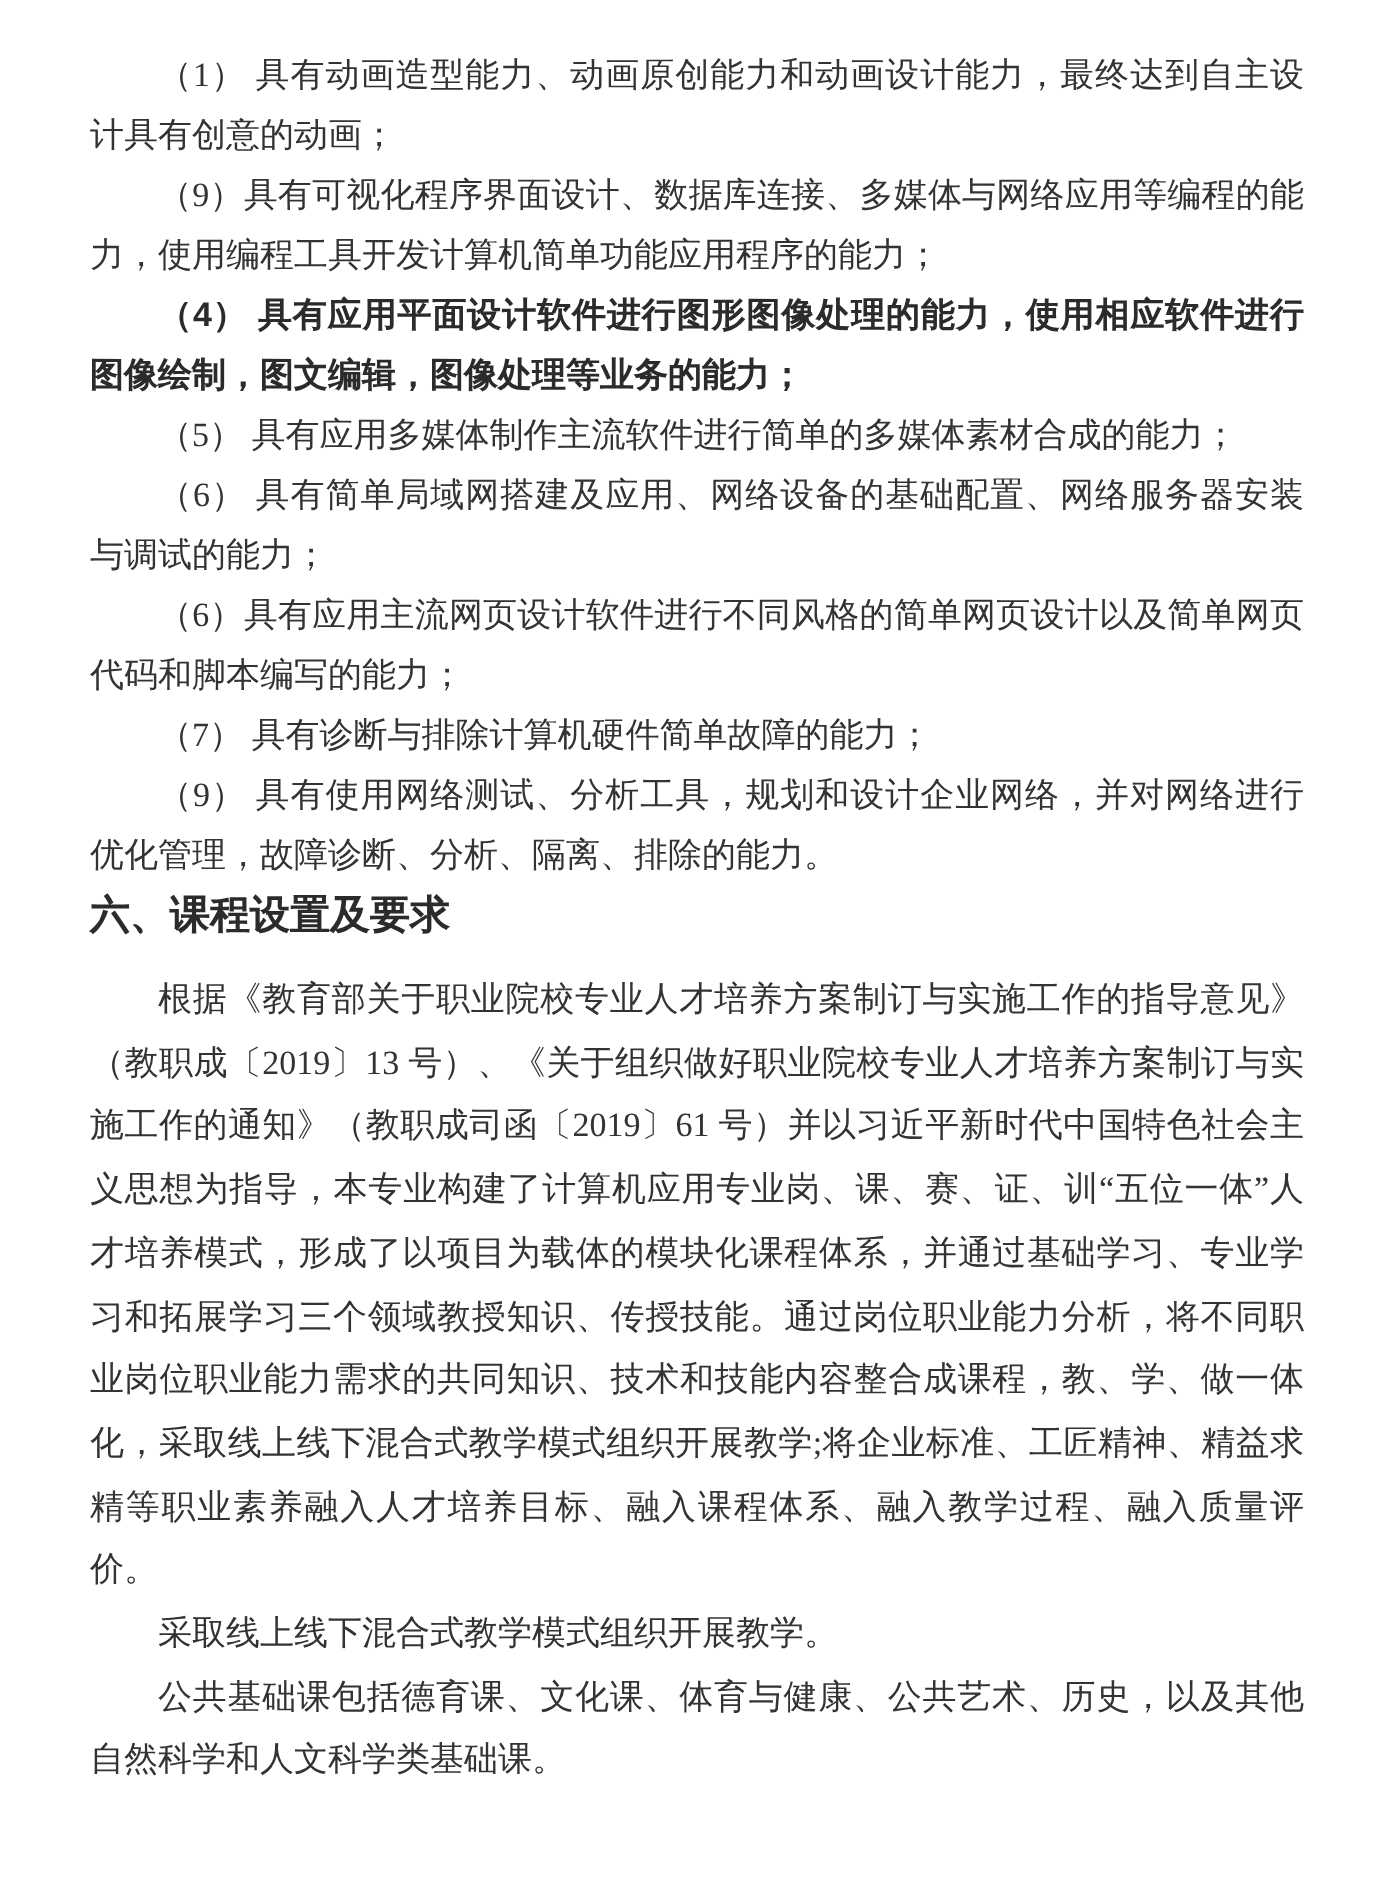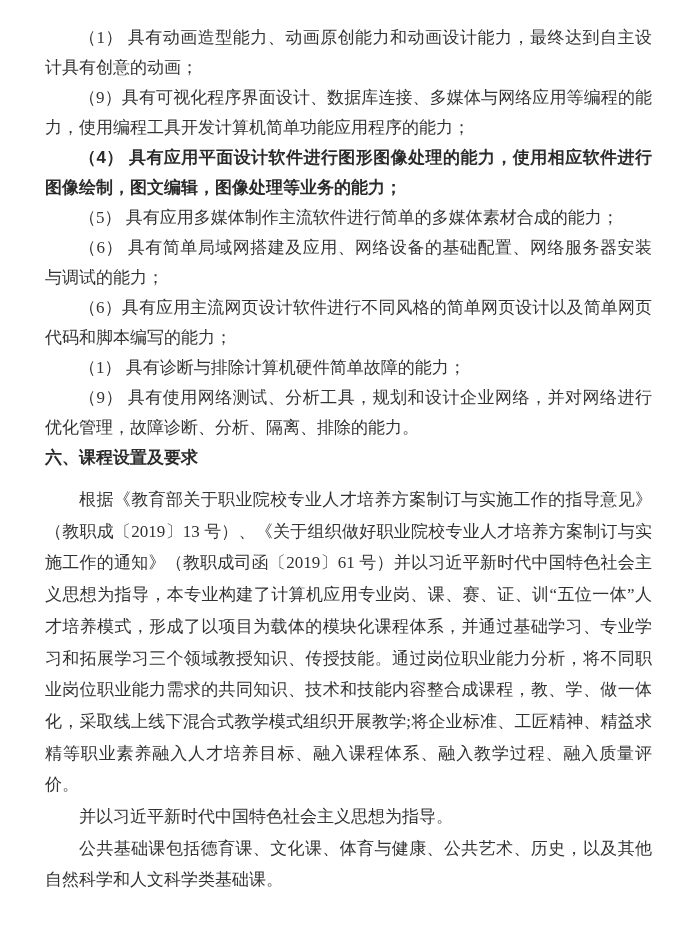--- a/index.html
+++ b/index.html
@@ -28,21 +28,21 @@
     word-break: normal;
   }
   .para.bold {
     font-family: "Liberation Sans", "DejaVu Sans", sans-serif;
     font-weight: 700;
     color: #2b2b2b;
   }
   .heading {
     margin: 0;
     font-family: "Liberation Sans", "DejaVu Sans", sans-serif;
-    font-size: 17px;
+    font-size: 20px;
     line-height: 30px;
     font-weight: 700;
     color: #2b2b2b;
     text-indent: 0;
     text-align: left;
   }
   .section-b {
     margin-top: 11px;
   }
   .section-b .para {
@@ -53,22 +53,22 @@
 <body>
 
 <div class="page">
   <section id="ability-list">
       <p class="para">（1） 具有动画造型能力、动画原创能力和动画设计能力，最终达到自主设计具有创意的动画；</p>
       <p class="para">（9）具有可视化程序界面设计、数据库连接、多媒体与网络应用等编程的能力，使用编程工具开发计算机简单功能应用程序的能力；</p>
       <p class="para bold">（4） 具有应用平面设计软件进行图形图像处理的能力，使用相应软件进行图像绘制，图文编辑，图像处理等业务的能力；</p>
       <p class="para">（5） 具有应用多媒体制作主流软件进行简单的多媒体素材合成的能力；</p>
       <p class="para">（6） 具有简单局域网搭建及应用、网络设备的基础配置、网络服务器安装与调试的能力；</p>
       <p class="para">（6）具有应用主流网页设计软件进行不同风格的简单网页设计以及简单网页代码和脚本编写的能力；</p>
-      <p class="para">（1） 具有诊断与排除计算机硬件简单故障的能力；</p>
+      <p class="para">（7） 具有诊断与排除计算机硬件简单故障的能力；</p>
       <p class="para">（9） 具有使用网络测试、分析工具，规划和设计企业网络，并对网络进行优化管理，故障诊断、分析、隔离、排除的能力。</p>
     </section>
   <h2 class="heading">六、课程设置及要求</h2>
   <section id="course-section" class="section-b">
       <p class="para">根据《教育部关于职业院校专业人才培养方案制订与实施工作的指导意见》（教职成〔2019〕13 号）、《关于组织做好职业院校专业人才培养方案制订与实施工作的通知》（教职成司函〔2019〕61 号）并以习近平新时代中国特色社会主义思想为指导，本专业构建了计算机应用专业岗、课、赛、证、训“五位一体”人才培养模式，形成了以项目为载体的模块化课程体系，并通过基础学习、专业学习和拓展学习三个领域教授知识、传授技能。通过岗位职业能力分析，将不同职业岗位职业能力需求的共同知识、技术和技能内容整合成课程，教、学、做一体化，采取线上线下混合式教学模式组织开展教学;将企业标准、工匠精神、精益求精等职业素养融入人才培养目标、融入课程体系、融入教学过程、融入质量评价。</p>
-      <p class="para">并以习近平新时代中国特色社会主义思想为指导。</p>
+      <p class="para">采取线上线下混合式教学模式组织开展教学。</p>
       <p class="para">公共基础课包括德育课、文化课、体育与健康、公共艺术、历史，以及其他自然科学和人文科学类基础课。</p>
     </section>
 </div>
 
 </body></html>

